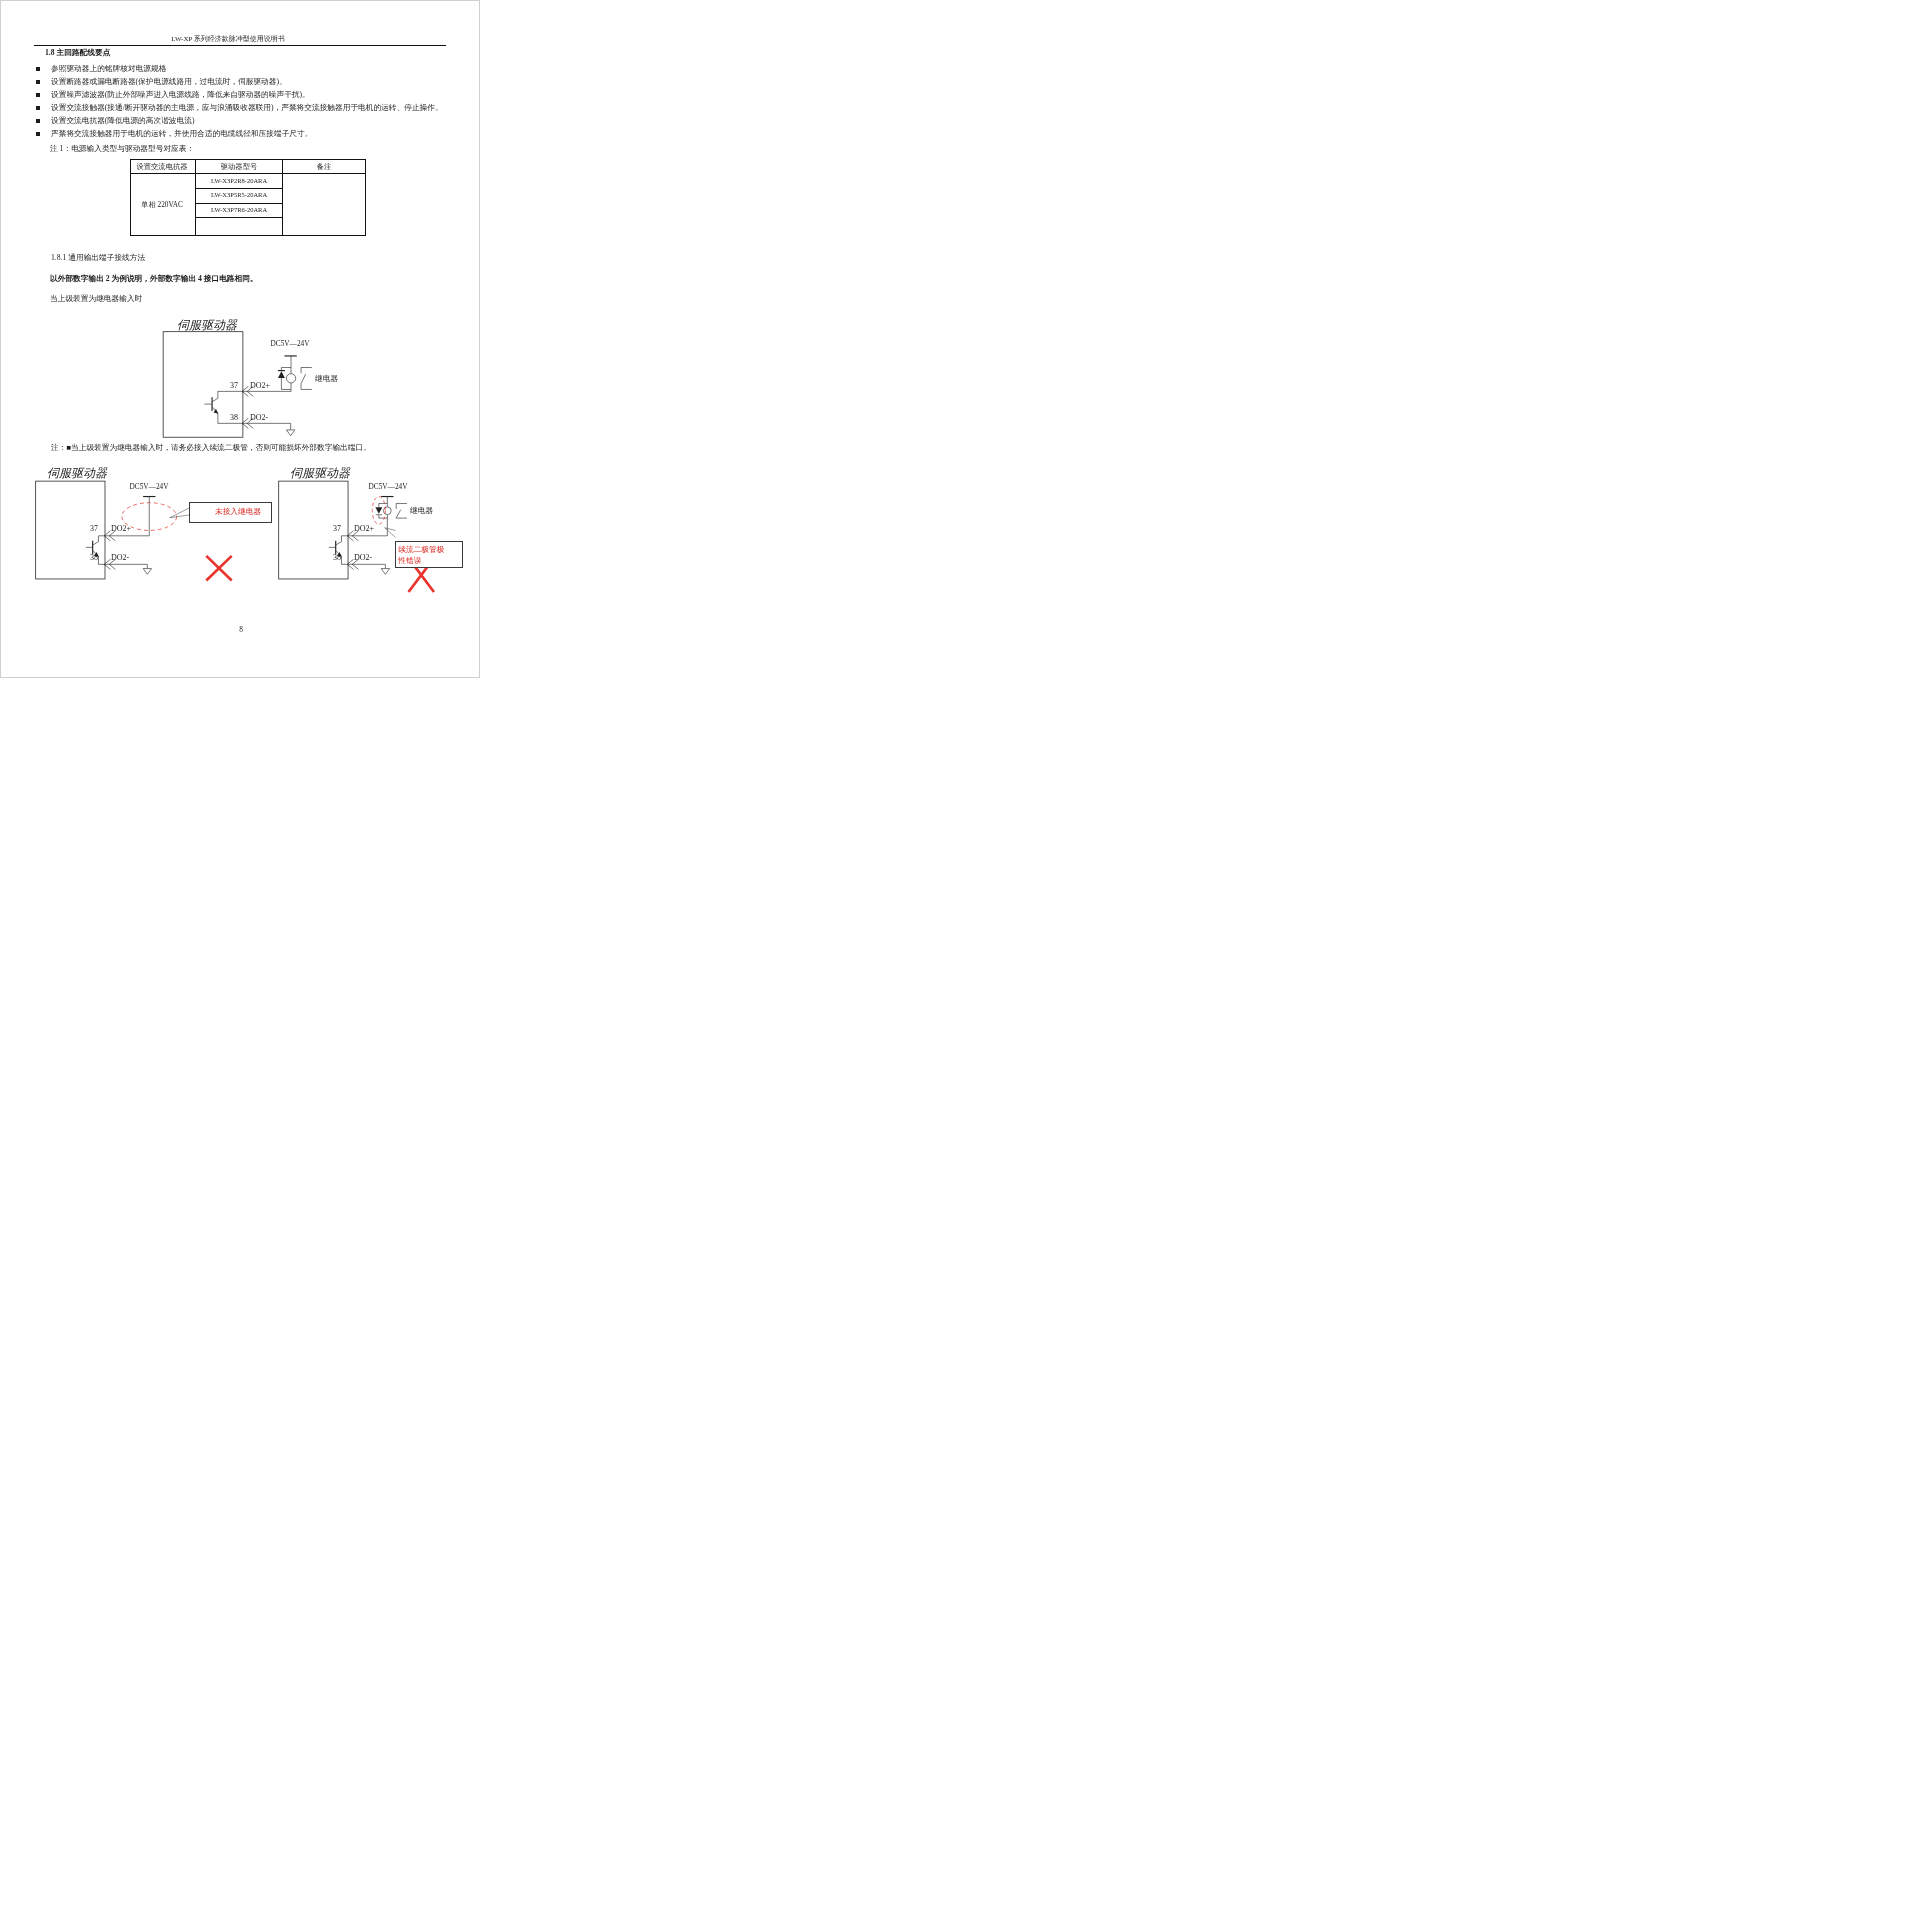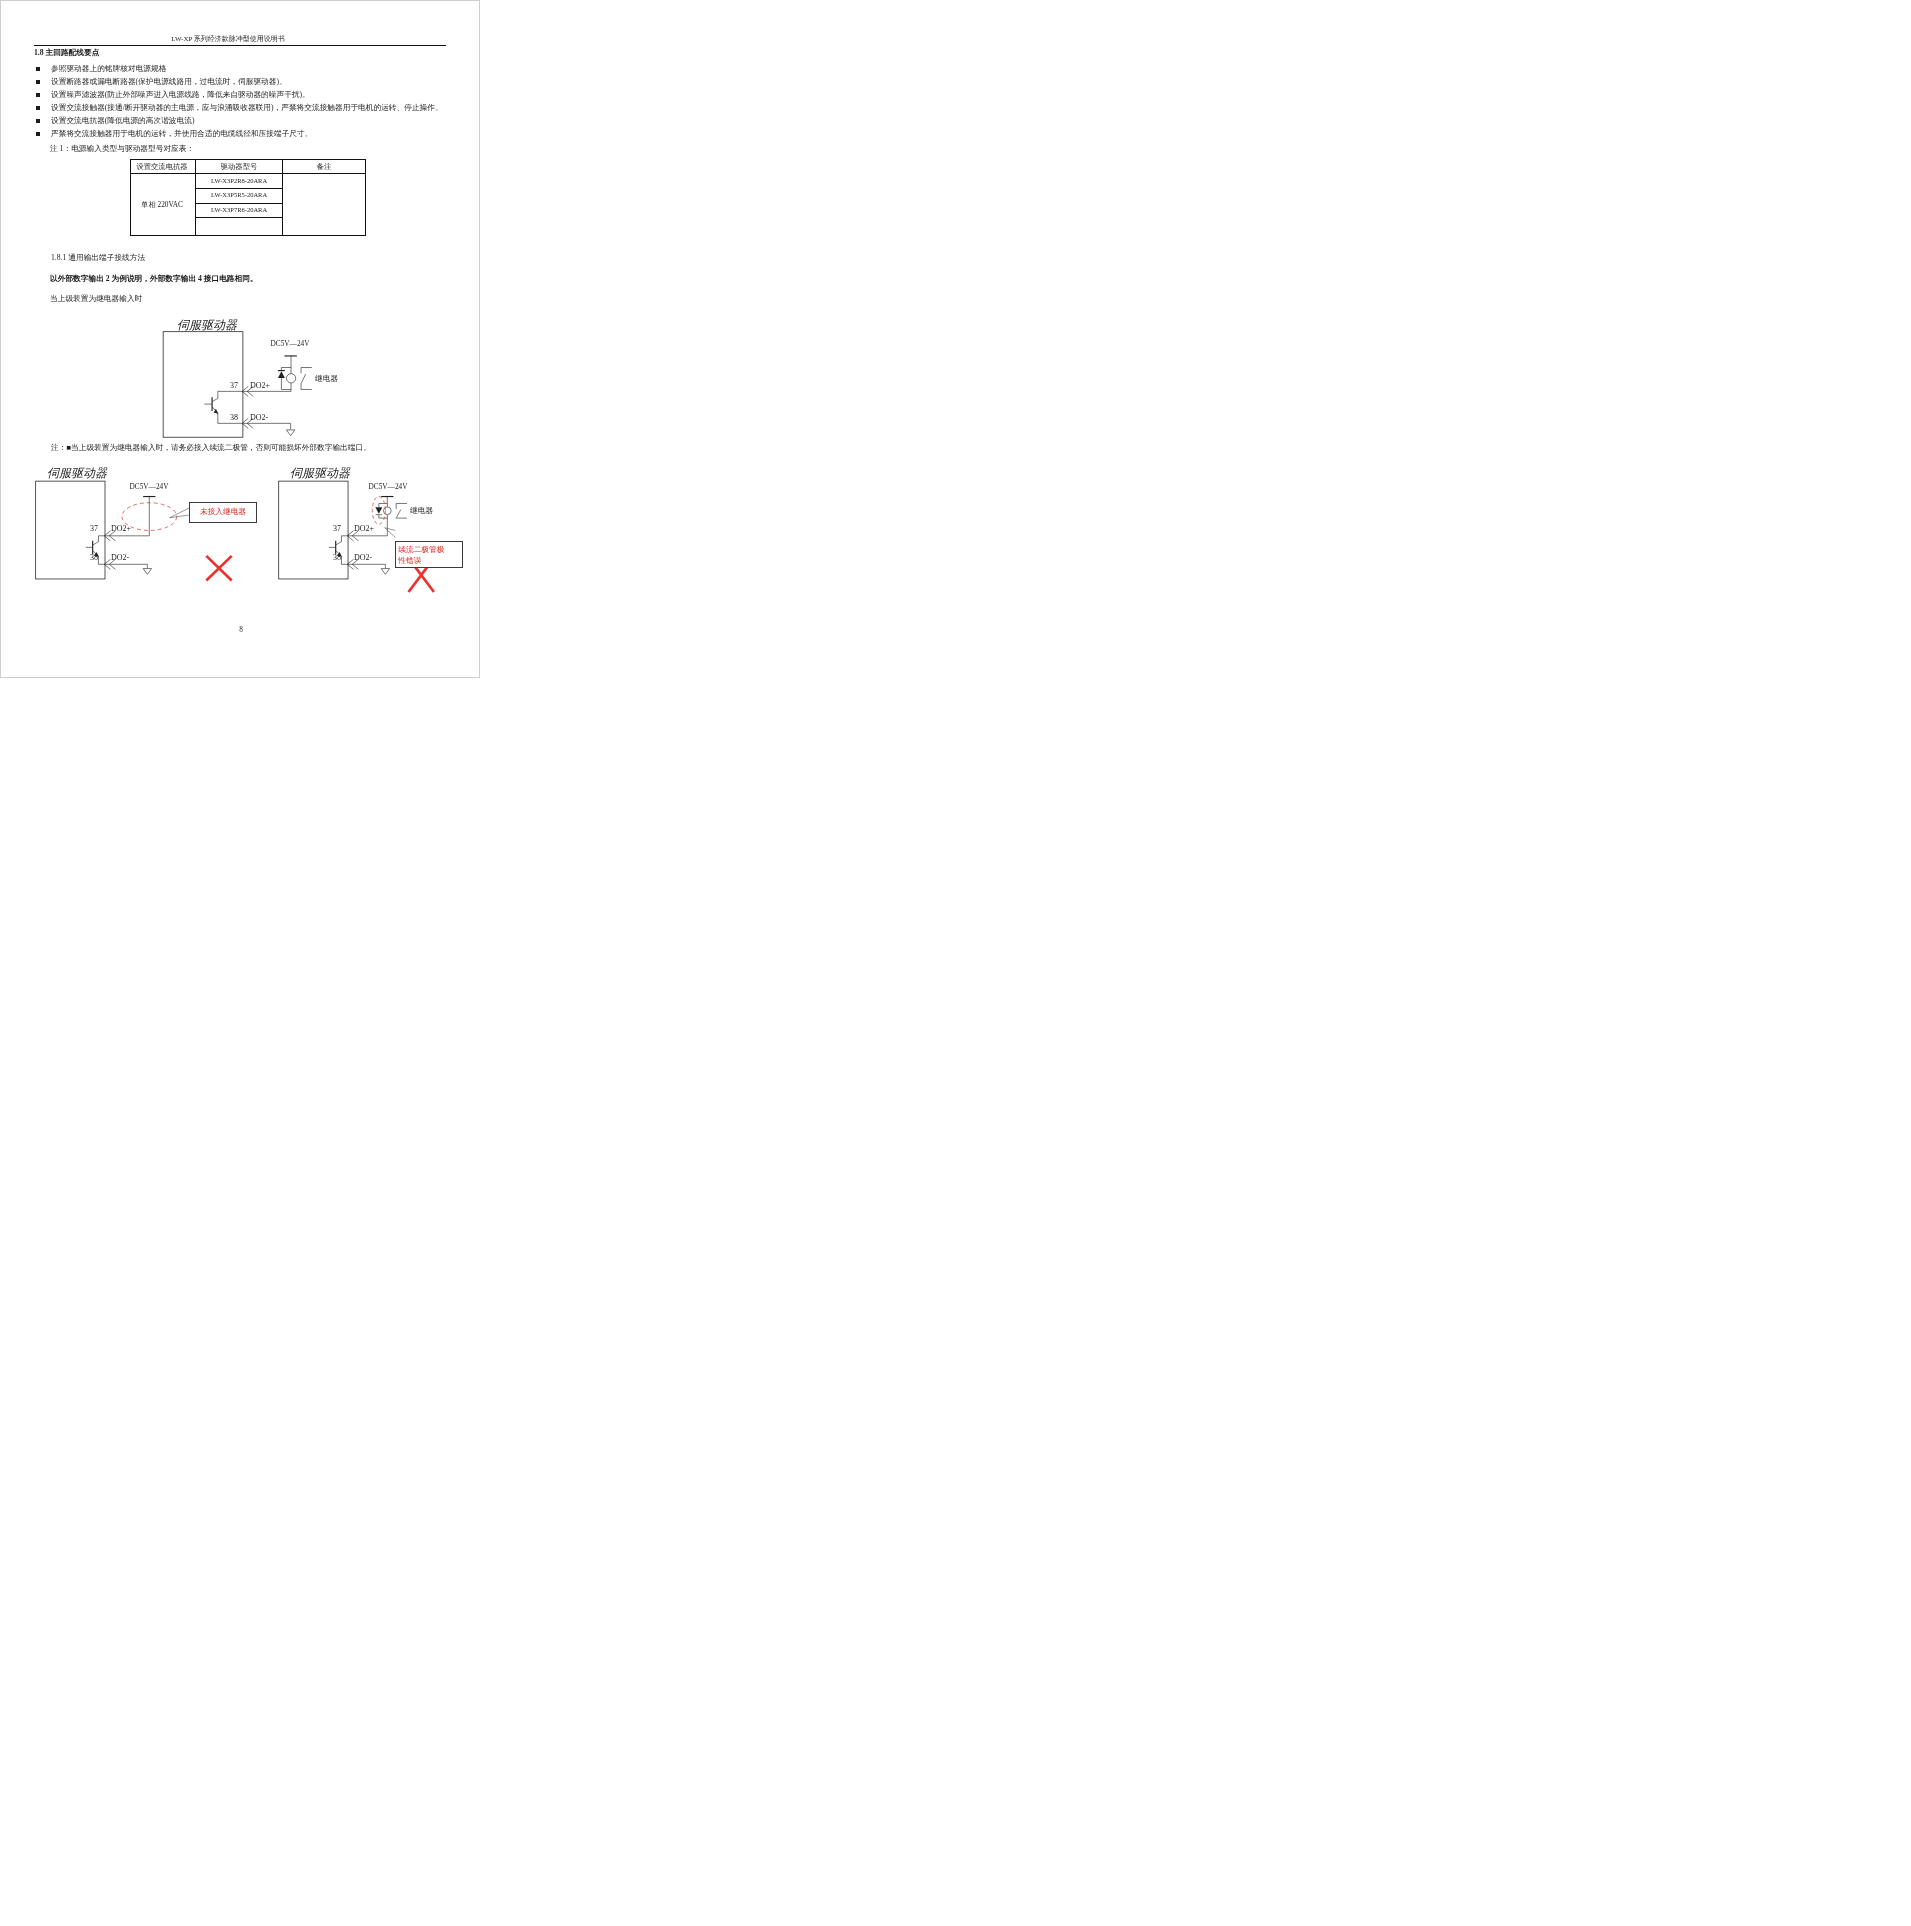--- a/index.html
+++ b/index.html
@@ -16,36 +16,36 @@
   .ctr{transform:translateX(-50%);}
   .bold{font-weight:bold;}
   .f17{font-size:6.5px;} .f18{font-size:7px;} .f19{font-size:7.3px;}
   .f20{font-size:7.7px;} .f26{font-size:12px;font-style:italic;}
   .rule{position:absolute;background:#111;}
   .bullet-sq{position:absolute;width:3.5px;height:3.5px;background:#1c1c1c;}
   .tline{position:absolute;background:#111;}
   .callout{
     position:absolute;border:0.8px solid #3a3a3a;background:#fff;
     color:#D9261F;font-size:7.7px;
-    display:flex;align-items:center;justify-content:center;
+    display:flex;align-items:center;justify-content:center;padding-left:15px;
   }
   .callout.two-line{justify-content:flex-start;align-items:flex-start;
     white-space:pre-line;line-height:11.6px;padding:1.5px 0 0 2.3px;box-sizing:border-box;margin-top:15px;}
   svg{position:absolute;left:0;top:0;pointer-events:none;}
   .pin{font-size:8px;}
 </style>
 </head>
 <body>
 
 <div class="page">
 
   <div class="t f18 ctr" style="left:227px;top:34px;">LW-XP 系列经济款脉冲型使用说明书</div>
   <div class="rule" style="left:33px;top:44px;width:412px;height:1.2px;"></div>
 
-  <div class="t f20 bold" style="left:33px;top:47px;">1.8 主回路配线要点</div>
+  <div class="t f20 bold" style="left:44px;top:47px;">1.8 主回路配线要点</div>
 
   <div class="bullet-sq" style="left:35px;top:66px;"></div>
   <div class="t f20" style="left:50px;top:63px;">参照驱动器上的铭牌核对电源规格</div>
 
   <div class="bullet-sq" style="left:35px;top:79px;"></div>
   <div class="t f20" style="left:50px;top:76px;">设置断路器或漏电断路器(保护电源线路用，过电流时，伺服驱动器)。</div>
 
   <div class="bullet-sq" style="left:35px;top:92px;"></div>
   <div class="t f20" style="left:50px;top:89px;">设置噪声滤波器(防止外部噪声进入电源线路，降低来自驱动器的噪声干扰)。</div>
 

